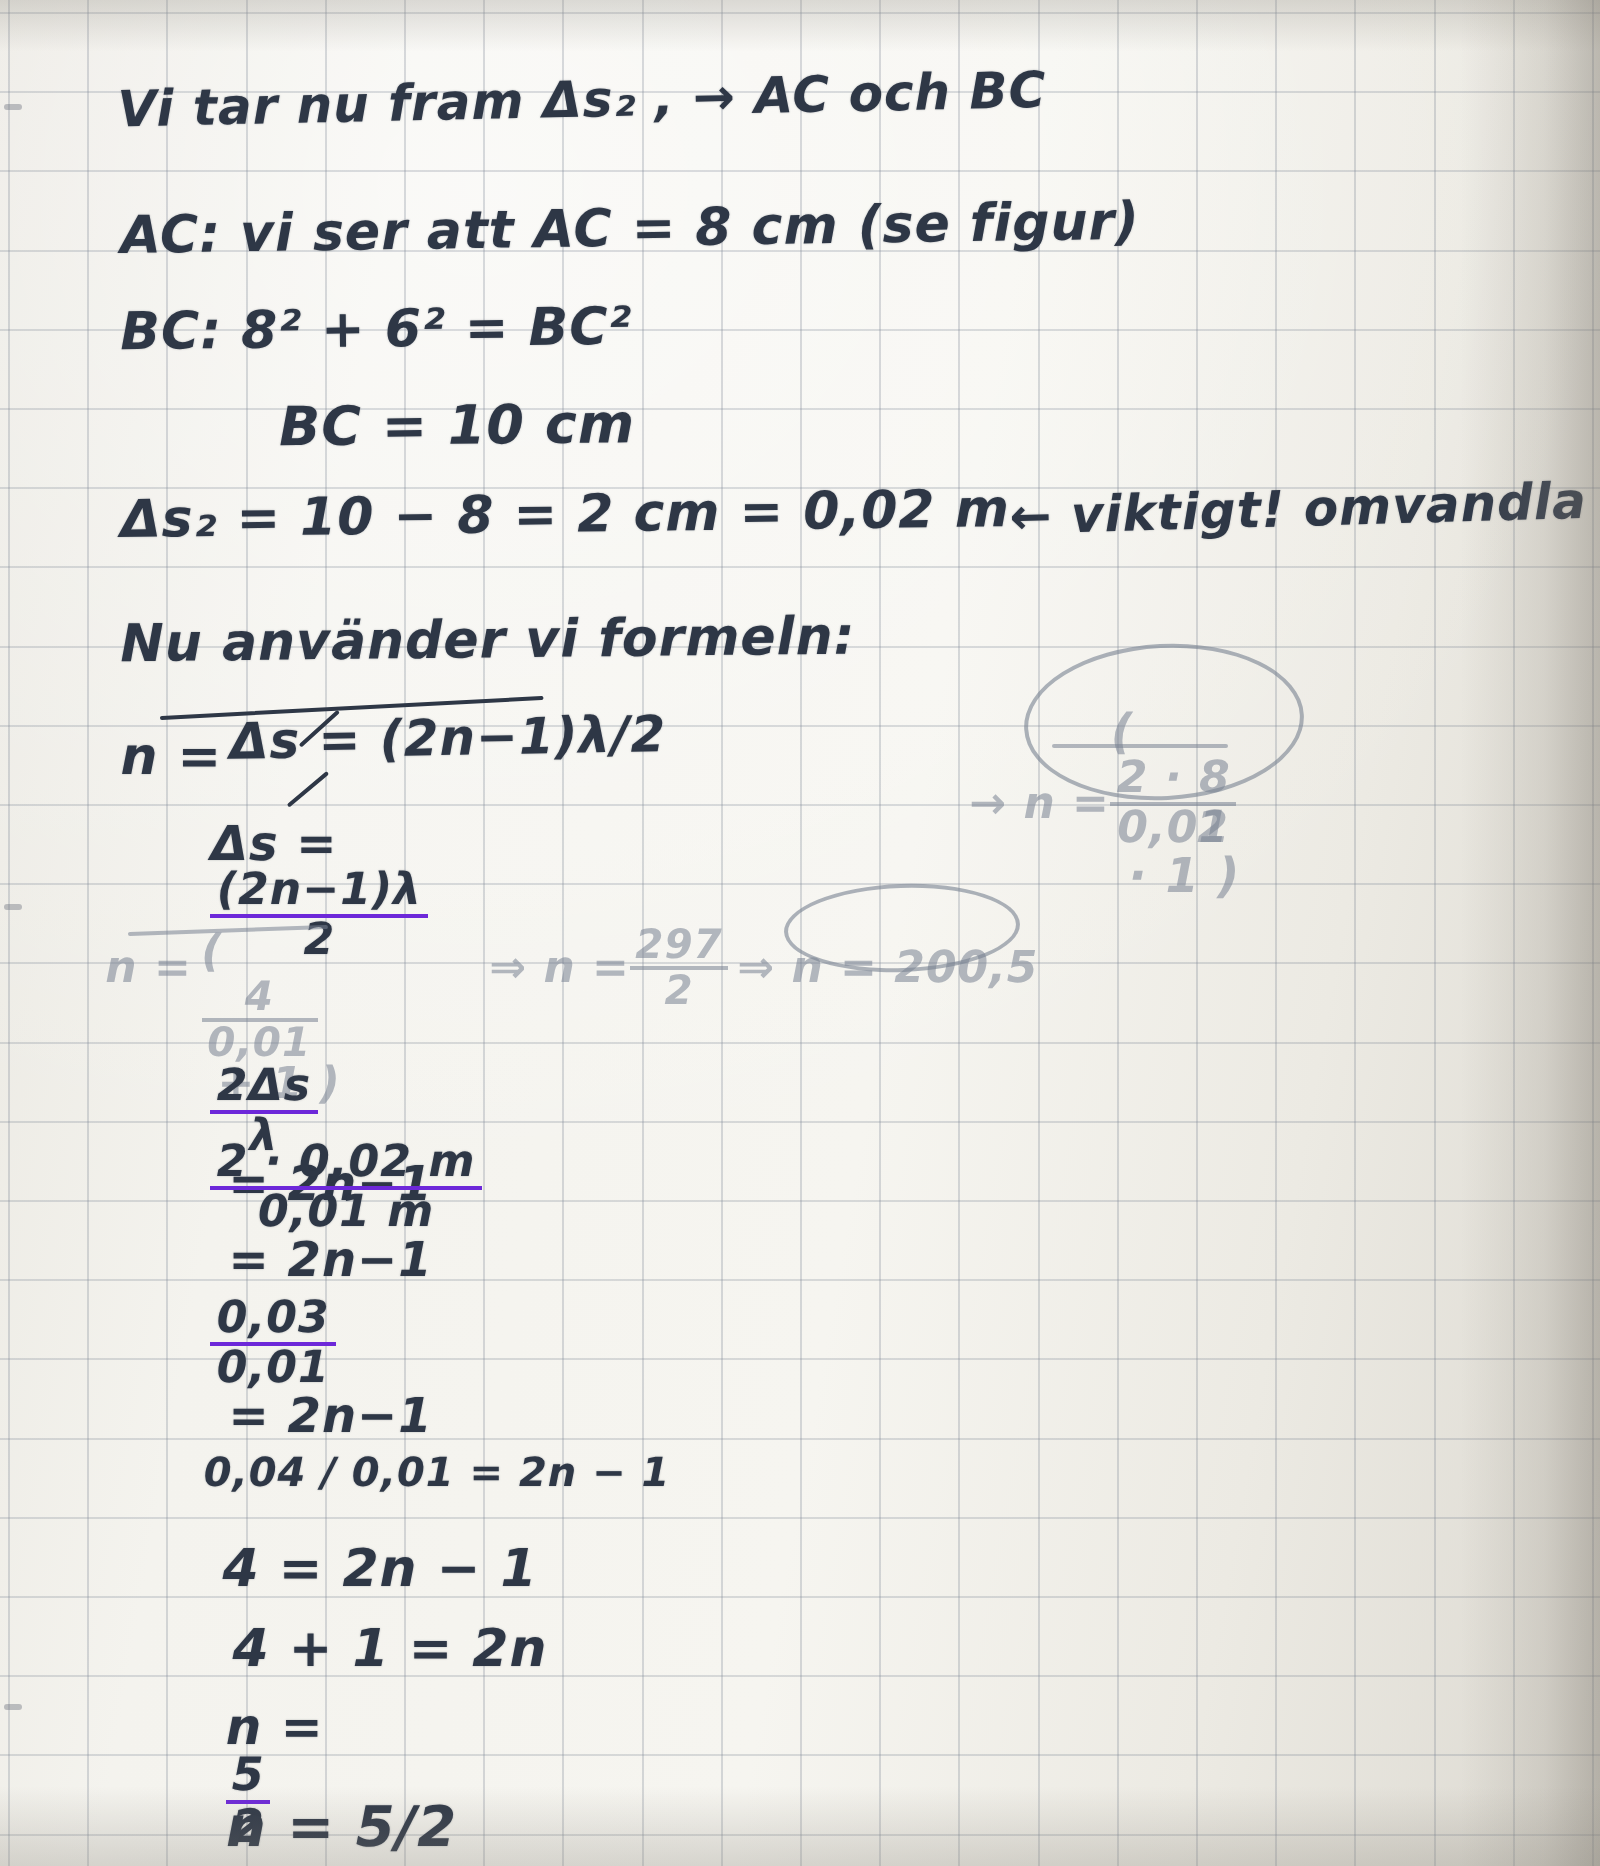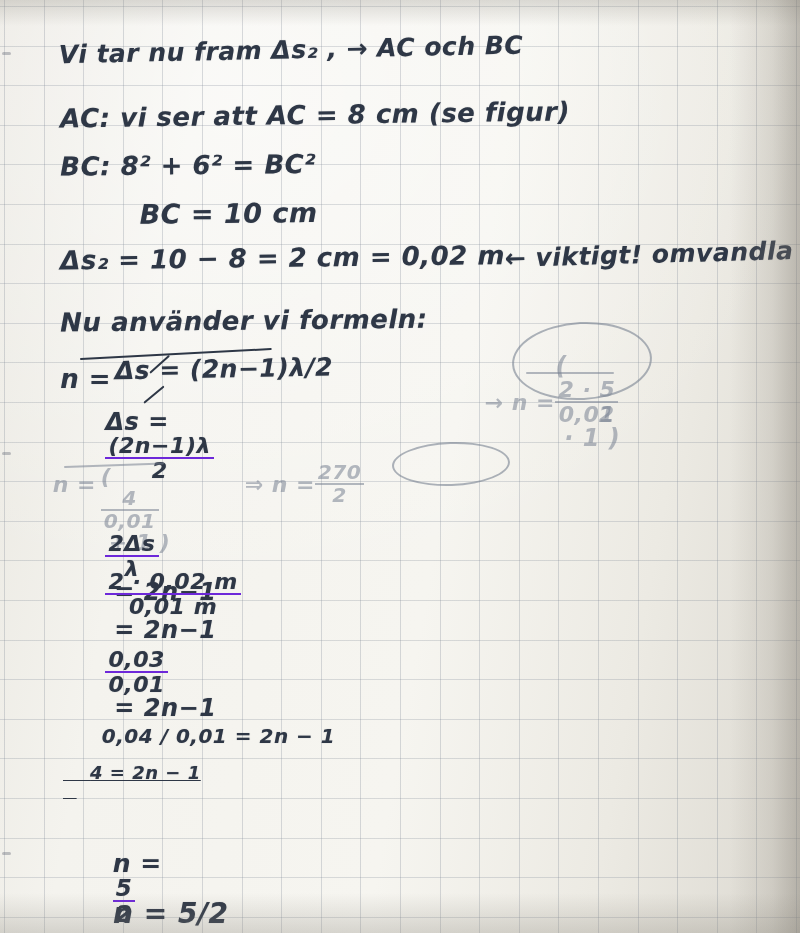--- a/index.html
+++ b/index.html
@@ -151,21 +151,21 @@
   </div>
 
   <div class="ink hand" style="left:78px; top:334px; font-size:25px; transform: rotate(-1.0deg);">
     <span>Δs = (2n−1)λ/2</span>
   </div>
   <div class="strike" style="left:80px; top:358px; width:192px; transform: rotate(-3deg);"></div>
   <div class="strike" style="left:150px; top:372px; width:26px; transform: rotate(-42deg);"></div>
 
   <div class="ink hand faint" style="left:520px; top:330px; font-size:24px;">
     <span>(</span>
-    <span class="frac"><span class="num">2 · 5</span><span class="den">0,01</span></span>
+    <span class="frac"><span class="num">2 · 8</span><span class="den">0,01</span></span>
     <span> · 1 )</span>
   </div>
   <div class="ink hand faint" style="left:452px; top:370px; font-size:22px;">
     <span>→ n =</span>
   </div>
   <div class="ink hand faint" style="left:566px; top:382px; font-size:22px;">
     <span>2</span>
   </div>
   <div class="strike faint-line" style="left:526px; top:372px; width:88px; height:2px; background:rgba(120,130,145,0.55);"></div>
   <div class="oval faint-b" style="left:512px; top:322px; width:136px; height:74px; transform: rotate(-3deg);"></div>
@@ -182,21 +182,24 @@
   </div>
   <div class="ink hand faint" style="left:68px; top:444px; font-size:22px;">
     <span>(</span>
     <span class="frac"><span class="num">4</span><span class="den">0,01</span></span>
     <span> + 1 )</span>
   </div>
   <div class="ink hand faint" style="left:212px; top:452px; font-size:22px;">
     <span>⇒ n =</span>
   </div>
   <div class="ink hand faint" style="left:282px; top:440px; font-size:22px;">
-    <span class="frac"><span class="num">270</span><span class="den">2</span></span>
+    <span class="frac"><span class="num">297</span><span class="den">2</span></span>
+  </div>
+  <div class="ink hand faint" style="left:336px; top:452px; font-size:22px;">
+    <span>⇒ n = 200,5</span>
   </div>
   <div class="oval faint-b" style="left:392px; top:442px; width:114px; height:40px; transform: rotate(-2deg);"></div>
   <div class="strike" style="left:64px; top:466px; width:100px; height:2px; background:rgba(120,130,145,0.55); transform: rotate(-2deg);"></div>
 
   <div class="ink hand" style="left:70px; top:508px; font-size:24px;">
     <span class="frac"><span class="num">2Δs</span><span class="den">λ</span></span>
     <span> = 2n−1</span>
   </div>
 
   <div class="ink hand" style="left:70px; top:546px; font-size:24px;font-style:italic;">
@@ -206,24 +209,27 @@
 
   <div class="ink hand" style="left:70px; top:624px; font-size:24px;">
     <span class="frac"><span class="num">0,03</span><span class="den">0,01</span></span>
     <span> = 2n−1</span>
   </div>
 
   <div class="ink hand" style="left:72px; top:706px; font-size:20px;">
     <span>0,04 / 0,01 = 2n − 1</span>
   </div>
 
-  <div class="ink hand" style="left:63px; top:746px; font-size:18px;text-decoration:underline;">
+  <div class="ink hand" style="left:73px; top:746px; font-size:26px;">
     <span>4 = 2n − 1</span>
   </div>
 
+  <div class="ink hand" style="left:78px; top:786px; font-size:26px;">
+    <span>4 + 1 = 2n</span>
+  </div>
 
   <div class="ink hand" style="left:76px; top:826px; font-size:25px;">
     <span>n = </span>
     <span class="frac"><span class="num">5</span><span class="den">2</span></span>
   </div>
 
   <div class="ink hand" style="left:72px; top:872px; font-size:28px;">
     <span>n = 5/2</span>
   </div>
 

